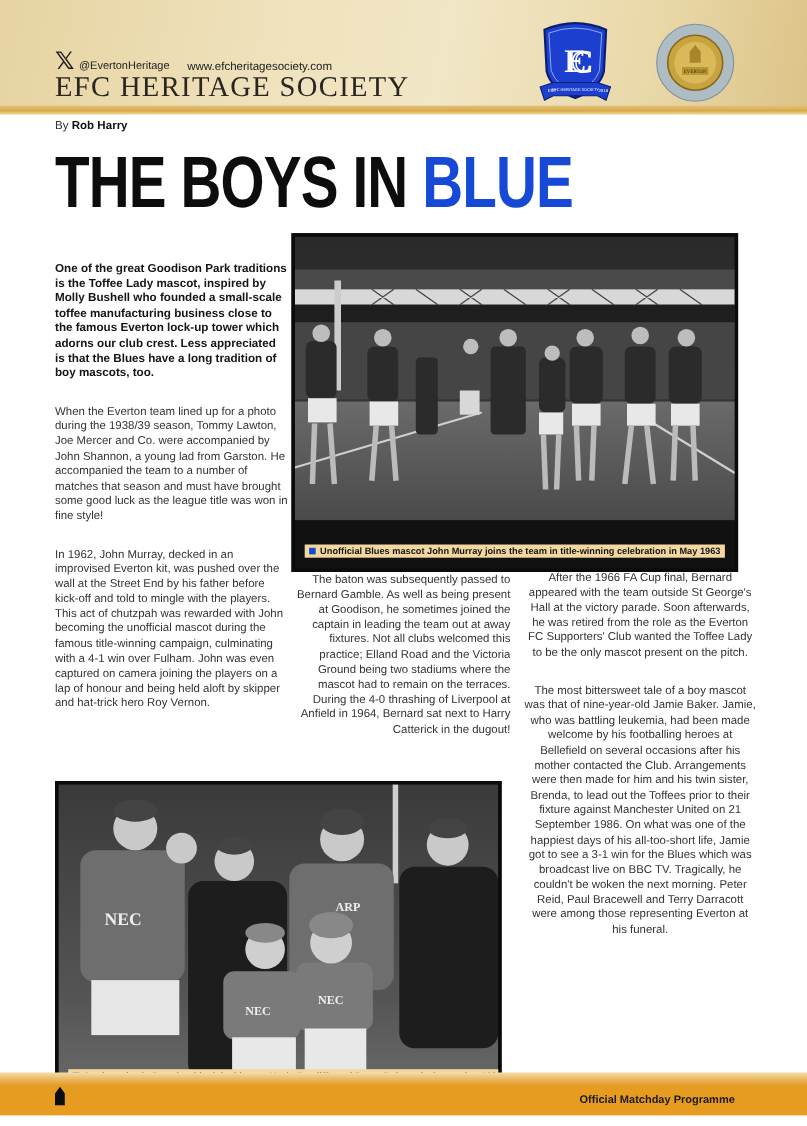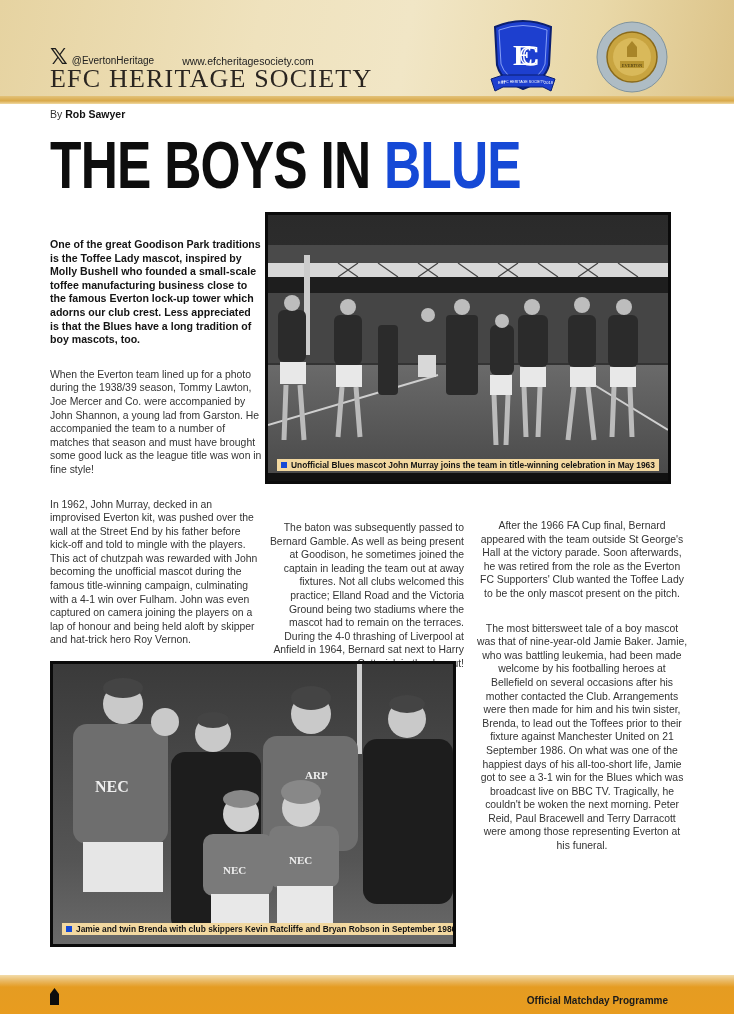--- a/index.html
+++ b/index.html
@@ -10,21 +10,21 @@
     .header {
       position: absolute; left: 0; top: 0; width: 734px; height: 104px;
       background: linear-gradient(100deg, #e6d3a1 0%, #efe2bd 35%, #f1e6c6 55%, #e9d8a8 80%, #dcc388 100%);
     }
     .header::after {
       content: ""; position: absolute; left: 0; right: 0; bottom: 0; height: 8px;
       background: linear-gradient(180deg, #e2c27a 0%, #d9a94a 60%, #f0d9a2 100%);
     }
     .social-row { position: absolute; left: 50px; top: 47px; display: flex; align-items: flex-end; }
     .x-icon { font-family: "DejaVu Sans", sans-serif; font-size: 22px; line-height: 20px; color: #1b1b1b; font-weight: bold; margin-right: 4px; }
-    .handle { font-size: 10px; color: #222; margin-right: 28px; line-height: 12px; }
+    .handle { font-size: 10px; color: #222; margin-right: 16px; line-height: 12px; }
     .website { font-size: 10.5px; color: #222; line-height: 12px; }
     .society-title {
       position: absolute; left: 50px; top: 64px;
       font-family: "Liberation Serif", serif; font-size: 26px; letter-spacing: 1.2px; color: #2a2520; line-height: 30px;
     }
     .crest { position: absolute; left: 489px; top: 19px; width: 68px; height: 78px; }
     .medal { position: absolute; left: 596px; top: 21px; width: 72px; height: 72px; }
 
     
     .byline { position: absolute; left: 50px; top: 108px; font-size: 10.5px; color: #333; }
@@ -44,22 +44,22 @@
     .col1 .lead { color: #141414; font-weight: bold; font-size: 10.6px; }
     .col2 { left: 264px; top: 500px; width: 200px; text-align: right; }
     .col3 { left: 476px; top: 498px; width: 212px; text-align: center; }
     i { font-style: italic; }
 
     
     .photo {
       position: absolute; background: #111; border: 3px solid #0b0b0b;
       overflow: hidden;
     }
-    .photo1 { left: 265px; top: 212px; width: 406px; height: 272px; }
-    .photo2 { left: 50px; top: 661px; width: 406px; height: 286px; }
+    .photo1 { left: 265px; top: 212px; width: 406px; height: 308px; }
+    .photo2 { left: 50px; top: 710px; width: 406px; height: 286px; }
     .photo svg { position: absolute; left: 0; top: 0; }
     .caption {
       position: absolute; background: #f2d8a0; color: #141414; font-weight: bold;
       font-size: 8.4px; line-height: 12px; padding: 0 4px 0 4px; white-space: nowrap; display: flex; align-items: center;
     }
     .caption .sq { display: inline-block; width: 6px; height: 6px; background: #1549d6; margin-right: 4px; }
     .photo1 .caption { left: 9px; bottom: 10px; }
     .photo2 .caption { left: 9px; bottom: 9px; }
 
     
@@ -97,21 +97,21 @@
     <circle cx="36" cy="36" r="25" fill="#c8a440" stroke="#8a6a1a" stroke-width="1.5"></circle>
     <circle cx="36" cy="36" r="19" fill="#d9b95a"></circle>
     <rect x="24" y="40" width="24" height="7" fill="#b89530"></rect>
     <text x="36" y="45.5" text-anchor="middle" font-size="4.5" fill="#3b2e0a" font-family="Liberation Serif, serif">EVERTON</text>
     <path d="M31 26 L36 20 L41 26 L41 36 L31 36 Z" fill="#a88528"></path>
   </svg>
 </div>
 
 <div class="byline">
   <span>By</span>
-  <b>Rob Sawyer</b>
+  <b>Rob Harry</b>
 </div>
 
 <div class="headline">
   <span class="black">THE BOYS IN</span>
   <span class="blue">BLUE</span>
 </div>
 
 <div class="col col1">
   <p class="lead">One of the great Goodison Park traditions is the Toffee Lady mascot, inspired by Molly Bushell who founded a small-scale toffee manufacturing business close to the famous Everton lock-up tower which adorns our club crest. Less appreciated is that the Blues have a long tradition of boy mascots, too.</p>
   <p>When the Everton team lined up for a photo during the 1938/39 season, Tommy Lawton, Joe Mercer and Co. were accompanied by John Shannon, a young lad from Garston. He accompanied the team to a number of matches that season and must have brought some good luck as the league title was won in fine style!</p>

